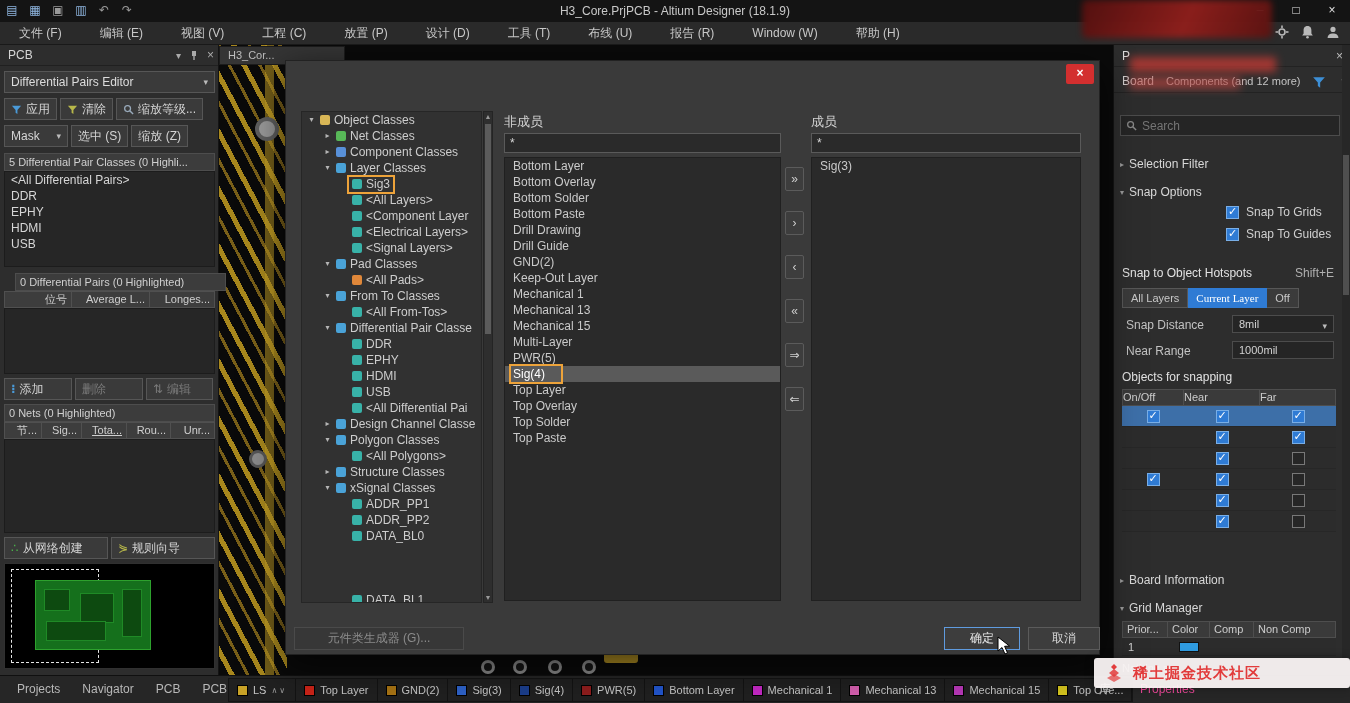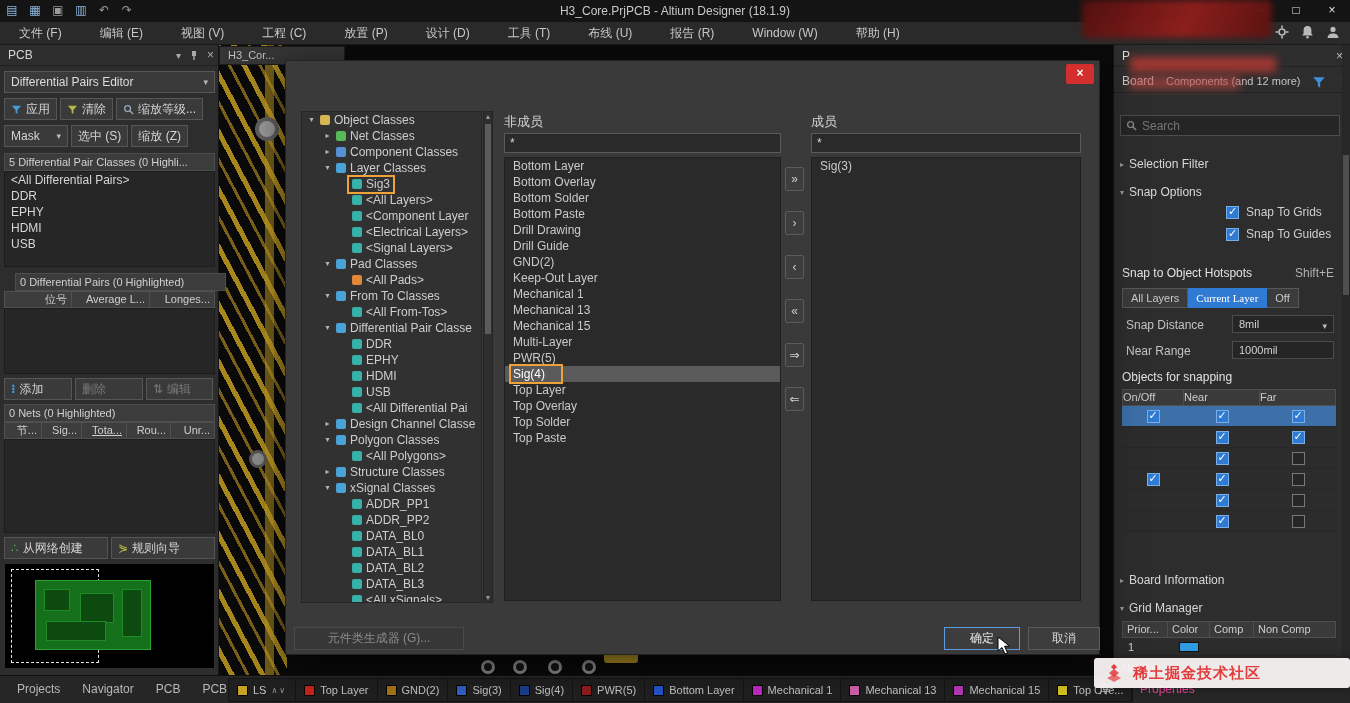--- a/index.html
+++ b/index.html
@@ -549,21 +549,21 @@
             <span>ADDR_PP2</span>
           </span>
         </div>
           <div class="tree-row" style="padding-left: 36px;">
           <span class="tree-arrow"></span>
           <span class="tree-cell">
             <span class="tree-icon" style="background: rgb(56, 178, 168);"></span>
             <span>DATA_BL0</span>
           </span>
         </div>
-          <div class="tree-row" style="padding-left: 36px;">
+          <div class="tree-row" style="padding-left: 36px; margin-top: 48px;">
           <span class="tree-arrow"></span>
           <span class="tree-cell">
             <span class="tree-icon" style="background: rgb(56, 178, 168);"></span>
             <span>DATA_BL1</span>
           </span>
         </div>
           <div class="tree-row" style="padding-left: 36px;">
           <span class="tree-arrow"></span>
           <span class="tree-cell">
             <span class="tree-icon" style="background: rgb(56, 178, 168);"></span>

